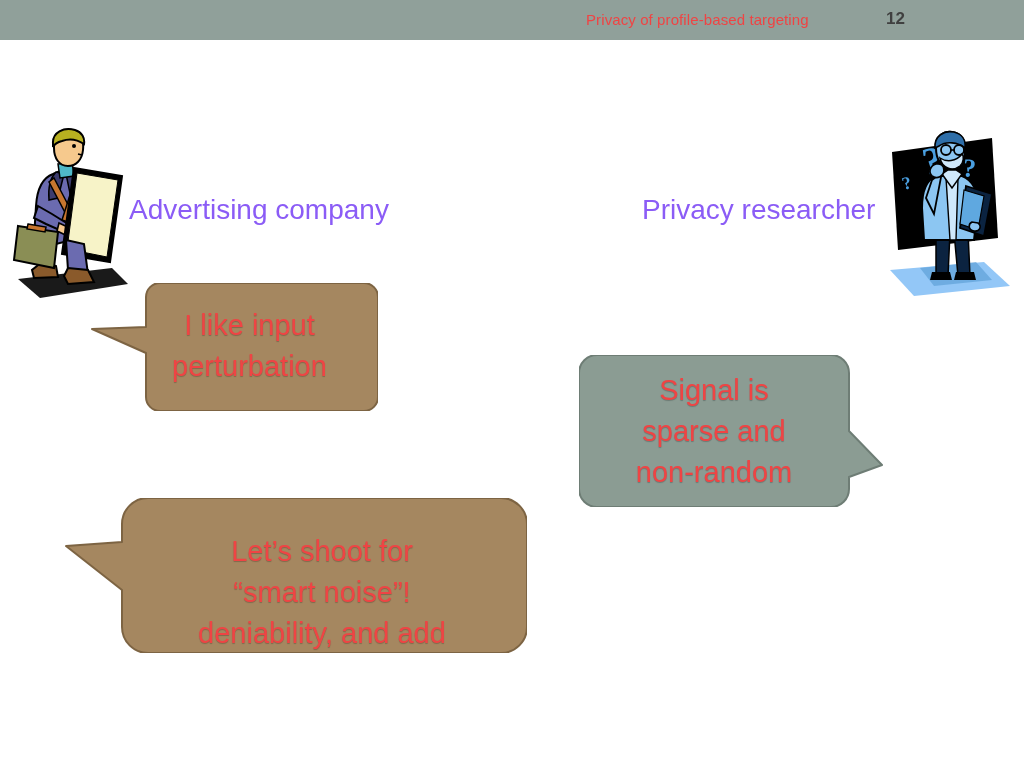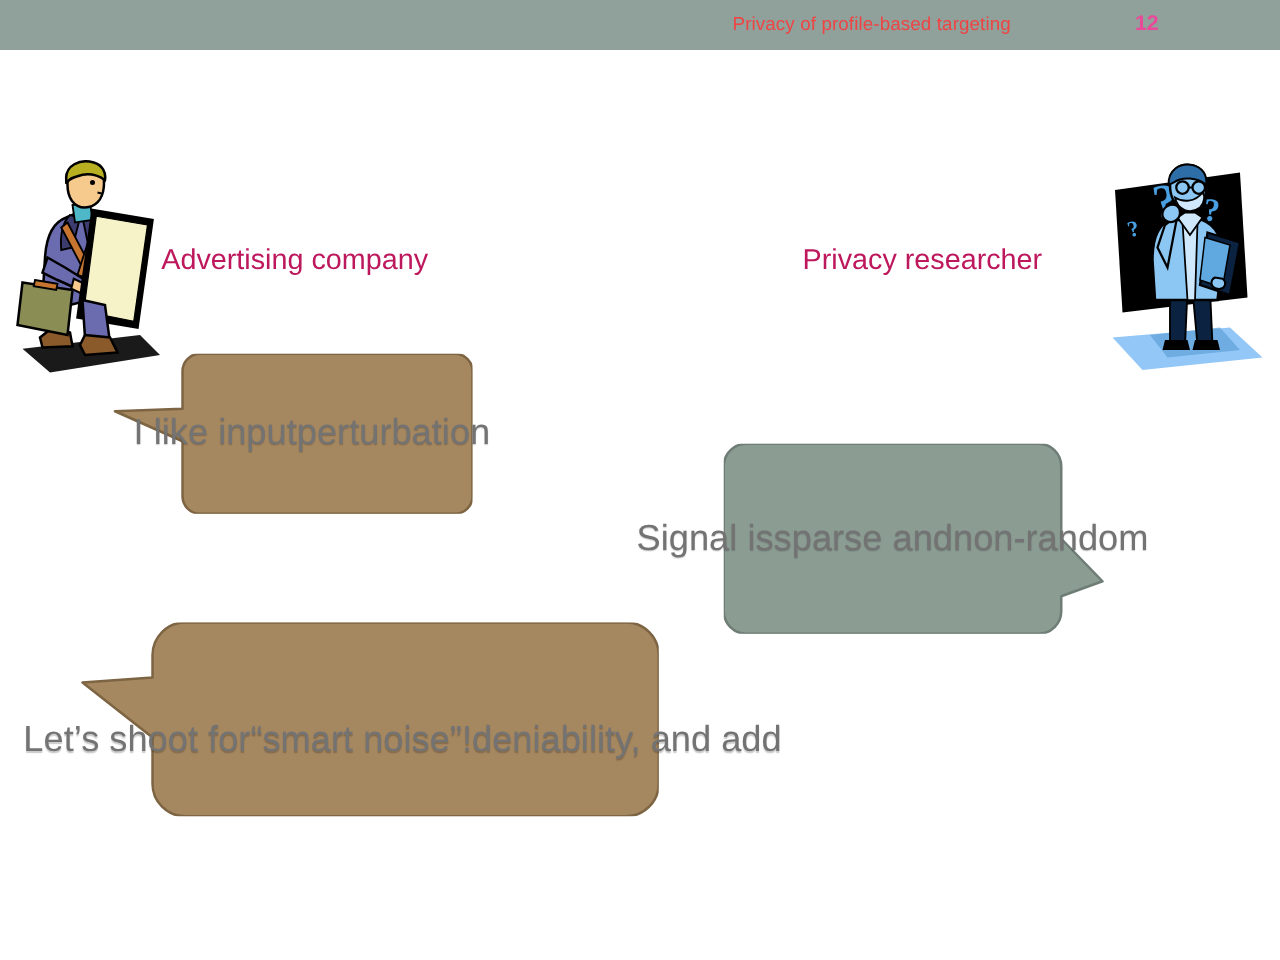--- a/index.html
+++ b/index.html
@@ -27,32 +27,32 @@
     position: absolute;
     left: 586px;
     top: 11px;
     font-size: 15px;
     color: #ef4444;
     letter-spacing: 0.1px;
     white-space: nowrap;
   }
   .header-pagenum {
     position: absolute;
-    left: 908px;
+    left: 886px;
     top: 9px;
     font-size: 17px;
     font-weight: bold;
-    color: #ec4899;
+    color: #404040;
   }
 
   
   .role-label {
     position: absolute;
-    font-size: 23px;
-    color: #be185d;
+    font-size: 28px;
+    color: #8b5cf6;
     white-space: nowrap;
   }
   .role-advertiser { left: 129px; top: 194px; }
   .role-researcher { left: 597px; top: 194px; margin-left: 45px; }
 
   
   .clipart {
     position: absolute;
   }
   .clipart svg { display: block; }
@@ -63,24 +63,24 @@
   }
   .bubble .bubble-svg {
     position: absolute;
     left: 0; top: 0;
   }
   .bubble-text {
     position: absolute;
     left: 0; top: 0;
     width: 100%; height: 100%;
     display: flex;
-    flex-direction: row;
+    flex-direction: column;
     align-items: center;
     justify-content: center;
-    color: #737373;
+    color: #ef4444;
     font-size: 29px;
     line-height: 41px;
     text-align: center;
     text-shadow: 0 1px 1px rgba(0,0,0,0.22);
     box-sizing: border-box;
   }
   .bubble-line { display: block; white-space: nowrap; }
 
   
   #bubble-input-perturbation {

